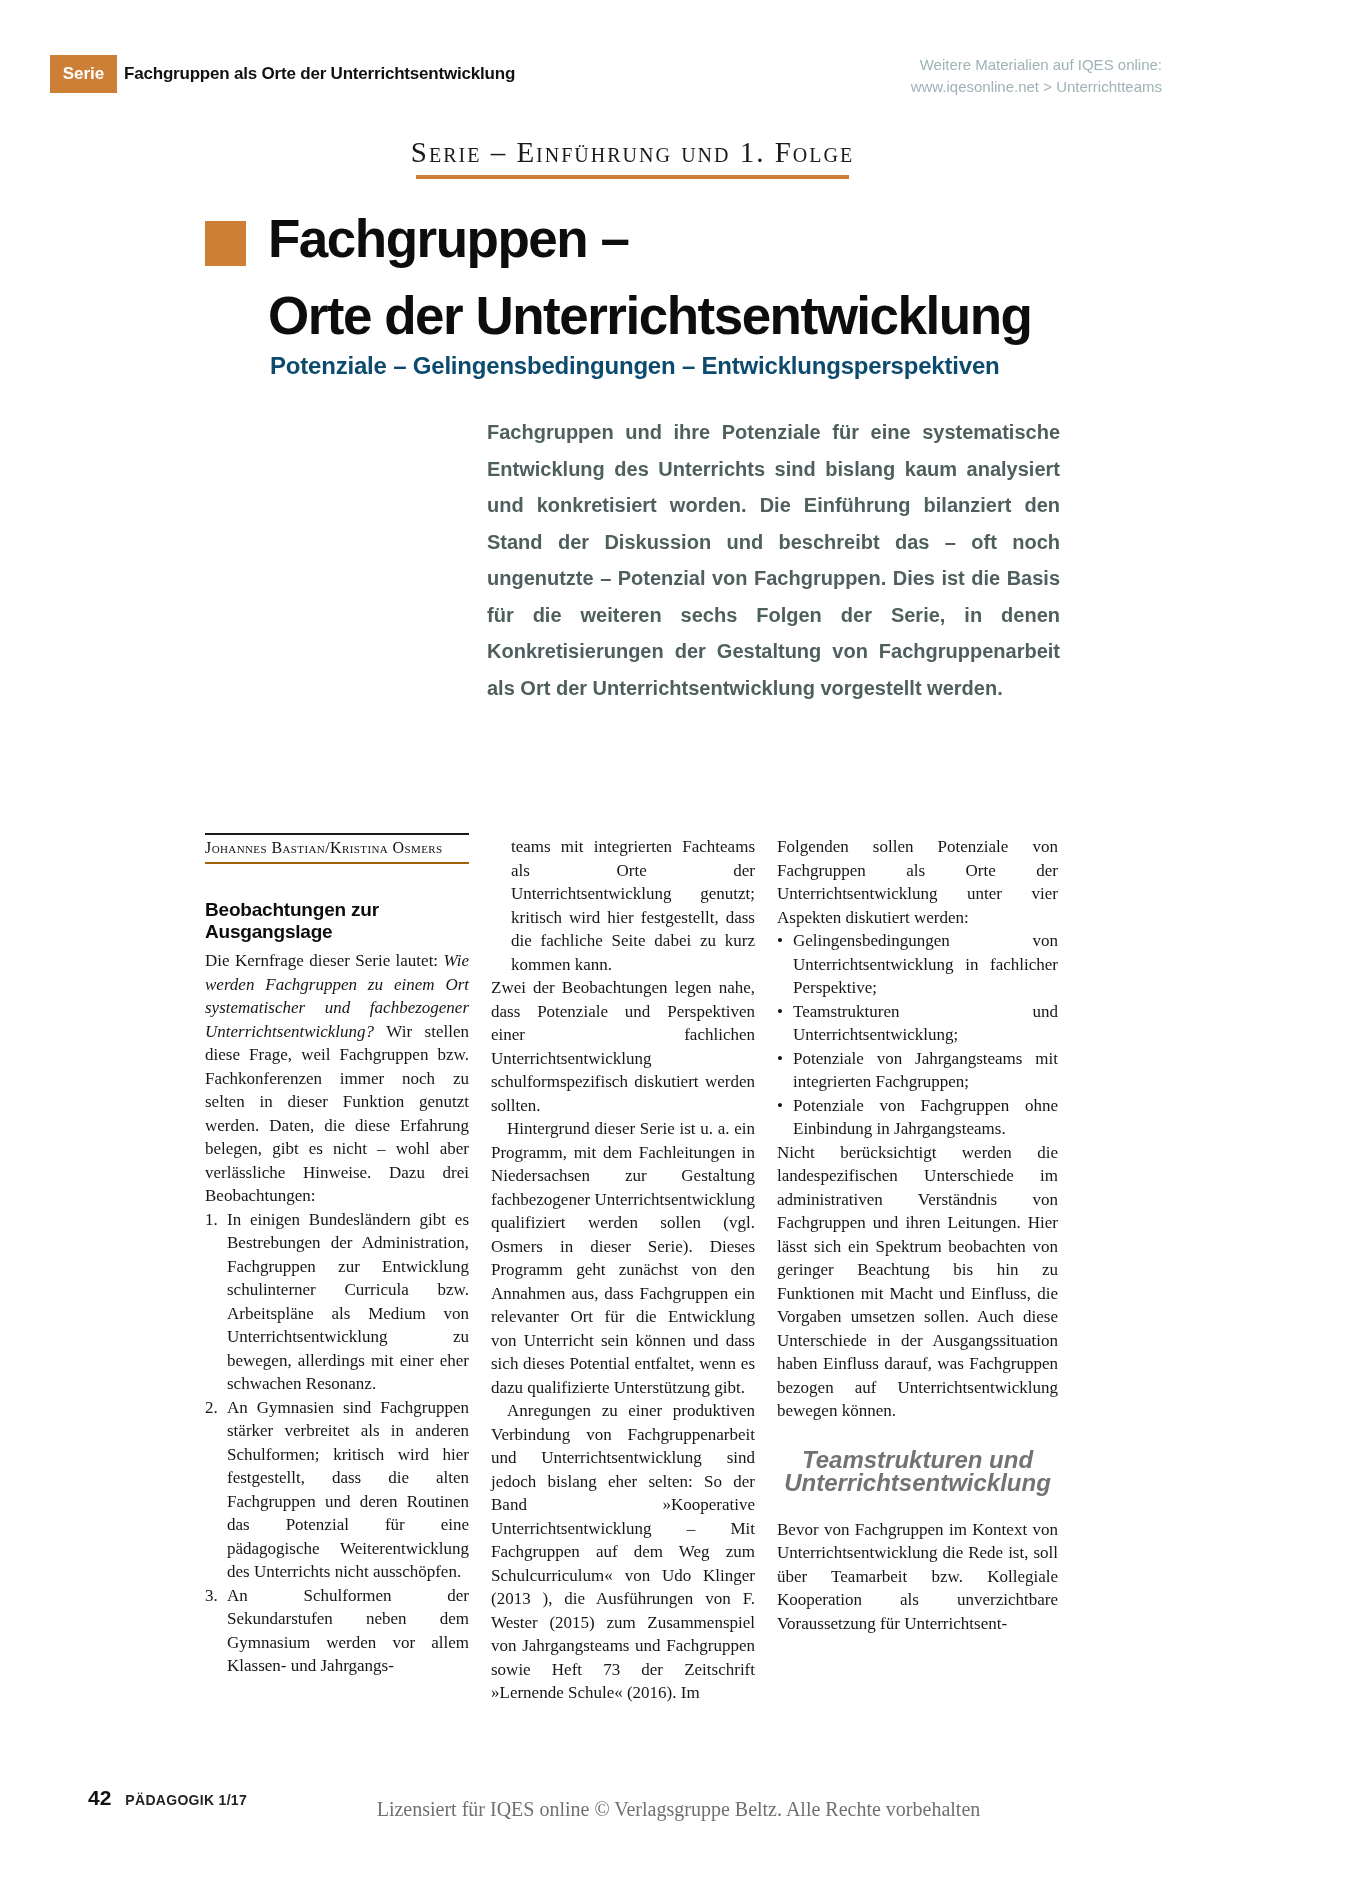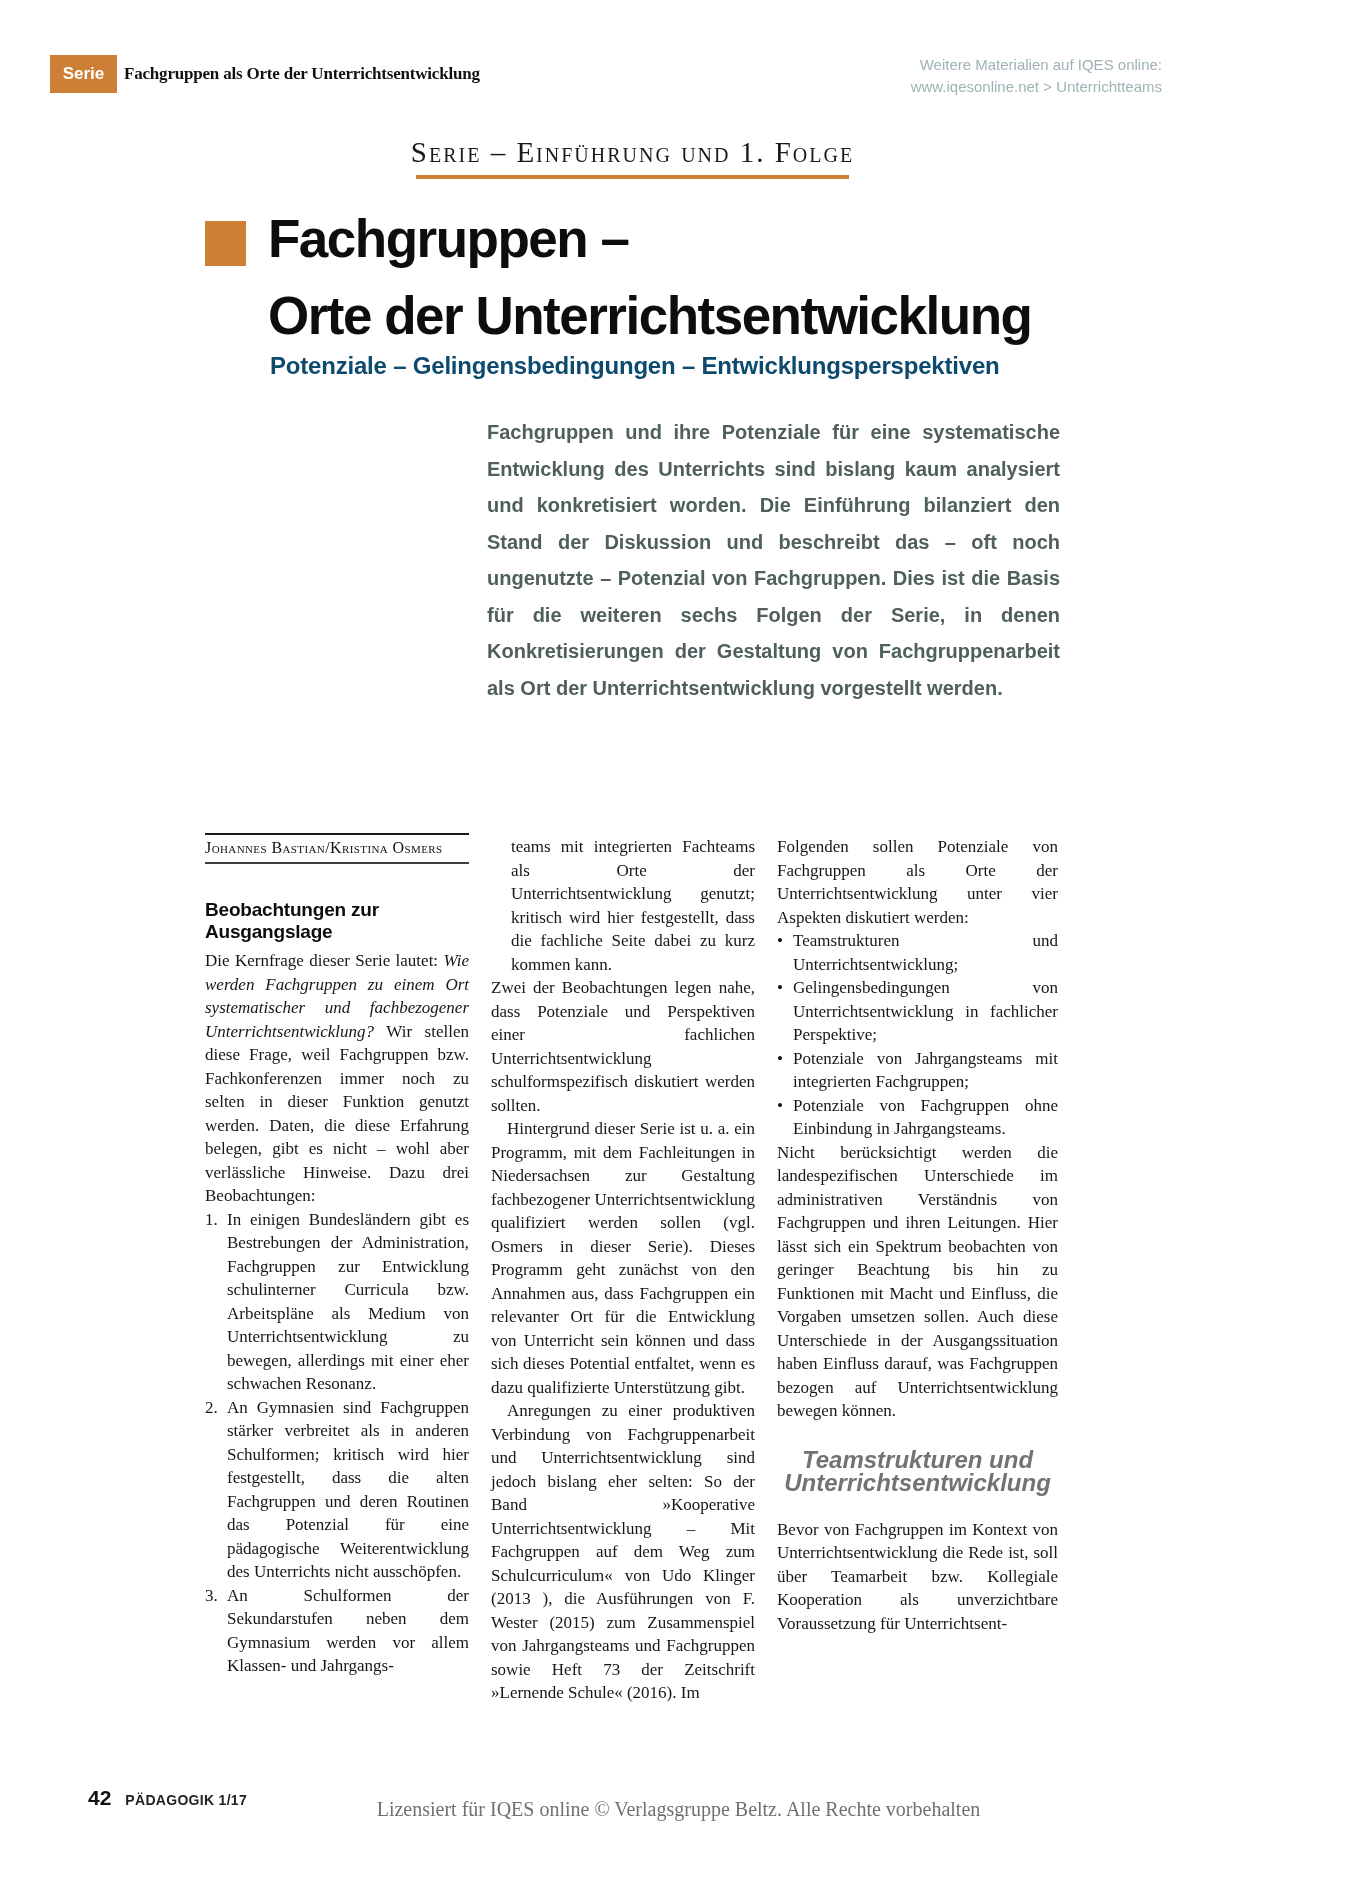--- a/index.html
+++ b/index.html
@@ -4,21 +4,21 @@
 <style>
   html,body{margin:0;padding:0;background:#ffffff;}
   .page{position:relative;width:1357px;height:1877px;background:#fff;overflow:hidden;
         font-family:"Liberation Serif",serif;color:#161616;}
 
   
   .badge{position:absolute;left:50px;top:55px;width:67px;height:38px;background:#cc7f35;
          color:#fff;font-family:"Liberation Sans",sans-serif;font-weight:700;font-size:17px;
          display:flex;align-items:center;justify-content:center;}
   .htitle{position:absolute;left:124px;top:55px;height:38px;line-height:38px;
-          font-family:Liberation Serif, serif;font-weight:700;font-size:17px;
+          font-family:Liberation Sans, sans-serif;font-weight:700;font-size:17px;
           letter-spacing:-0.2px;color:#111;}
   .hmat{position:absolute;right:195px;top:54px;text-align:right;
         font-family:"Liberation Sans",sans-serif;font-size:15px;line-height:22px;color:#9fb2b6;}
 
   
   .kicker-wrap{position:absolute;left:205px;top:136px;width:855px;text-align:center;}
   .kicker-text{font-family:"Liberation Serif",serif;font-variant:small-caps;
                font-size:29px;letter-spacing:2px;color:#1a1a1a;}
   .kicker-rule{width:433px;height:4px;background:#cc7f35;margin:6px auto 0;}
 
@@ -29,21 +29,21 @@
   .subtitle{position:absolute;left:270px;top:352px;font-family:"Liberation Sans",sans-serif;
             font-weight:700;font-size:24px;letter-spacing:-0.2px;color:#0c4a6e;}
 
   
   .lead{position:absolute;left:487px;top:414px;width:573px;margin:0;
         font-family:"Liberation Sans",sans-serif;font-weight:700;font-size:20px;
         line-height:36.5px;text-align:justify;color:#4e5f5d;hyphens:auto;}
 
   
   .authors{position:absolute;left:205px;top:833px;width:264px;padding:4px 0 5px;
-           border-top:2px solid #1a1a1a;border-bottom:2px solid #404040;
+           border-top:2px solid #1a1a1a;border-bottom:2px solid #a16207;
            font-variant:small-caps;font-size:16px;letter-spacing:0.4px;color:#111;}
   .col-heading{position:absolute;left:205px;top:899px;width:264px;
                font-family:"Liberation Sans",sans-serif;font-weight:700;font-size:19px;
                letter-spacing:-0.2px;color:#0d0d0d;}
 
   
   .col{position:absolute;font-size:17px;line-height:23.5px;text-align:justify;hyphens:auto;}
   .col p{margin:0;}
   .col1{left:205px;top:949px;width:264px;}
   .col2{left:491px;top:835px;width:264px;}
@@ -117,24 +117,24 @@
   <div class="col col2">
     <div class="cont">teams mit integrierten Fachteams als Orte der Unterrichtsentwicklung genutzt; kritisch wird hier festgestellt, dass die fachliche Seite dabei zu kurz kommen kann.</div>
     <p>Zwei der Beobachtungen legen nahe, dass Potenziale und Perspektiven einer fachlichen Unterrichtsentwicklung schulformspezifisch diskutiert werden sollten.</p>
     <p class="indent">Hintergrund dieser Serie ist u. a. ein Programm, mit dem Fachleitungen in Niedersachsen zur Gestaltung fachbezogener Unterrichtsentwicklung qualifiziert werden sollen (vgl. Osmers in dieser Serie). Dieses Programm geht zunächst von den Annahmen aus, dass Fachgruppen ein relevanter Ort für die Entwicklung von Unterricht sein können und dass sich dieses Potential entfaltet, wenn es dazu qualifizierte Unterstützung gibt.</p>
     <p class="indent">Anregungen zu einer produktiven Verbindung von Fachgruppenarbeit und Unterrichtsentwicklung sind jedoch bislang eher selten: So der Band »Kooperative Unterrichtsentwicklung – Mit Fachgruppen auf dem Weg zum Schulcurriculum« von Udo Klinger (2013 ), die Ausführungen von F. Wester (2015) zum Zusammenspiel von Jahrgangsteams und Fachgruppen sowie Heft 73 der Zeitschrift »Lernende Schule« (2016). Im</p>
   </div>
 
   <div class="col col3">
     <p>Folgenden sollen Potenziale von Fachgruppen als Orte der Unterrichtsentwicklung unter vier Aspekten diskutiert werden:</p>
     <div class="bli">
-        <span class="btext">Teamstrukturen und Unterrichtsentwicklung;</span>
+        <span class="btext">Gelingensbedingungen von Unterrichtsentwicklung in fachlicher Perspektive;</span>
       </div>
     <div class="bli">
-        <span class="btext">Gelingensbedingungen von Unterrichtsentwicklung in fachlicher Perspektive;</span>
+        <span class="btext">Teamstrukturen und Unterrichtsentwicklung;</span>
       </div>
     <div class="bli">
         <span class="btext">Potenziale von Jahrgangsteams mit integrierten Fachgruppen;</span>
       </div>
     <div class="bli">
         <span class="btext">Potenziale von Fachgruppen ohne Einbindung in Jahrgangsteams.</span>
       </div>
     <p>Nicht berücksichtigt werden die landespezifischen Unterschiede im administrativen Verständnis von Fachgruppen und ihren Leitungen. Hier lässt sich ein Spektrum beobachten von geringer Beachtung bis hin zu Funktionen mit Macht und Einfluss, die Vorgaben umsetzen sollen. Auch diese Unterschiede in der Ausgangssituation haben Einfluss darauf, was Fachgruppen bezogen auf Unterrichtsentwicklung bewegen können.</p>
     <h3 class="mid-heading">Teamstrukturen und Unterrichtsentwicklung</h3>
     <p>Bevor von Fachgruppen im Kontext von Unterrichtsentwicklung die Rede ist, soll über Teamarbeit bzw. Kollegiale Kooperation als unverzichtbare Voraussetzung für Unterrichtsent-</p>

